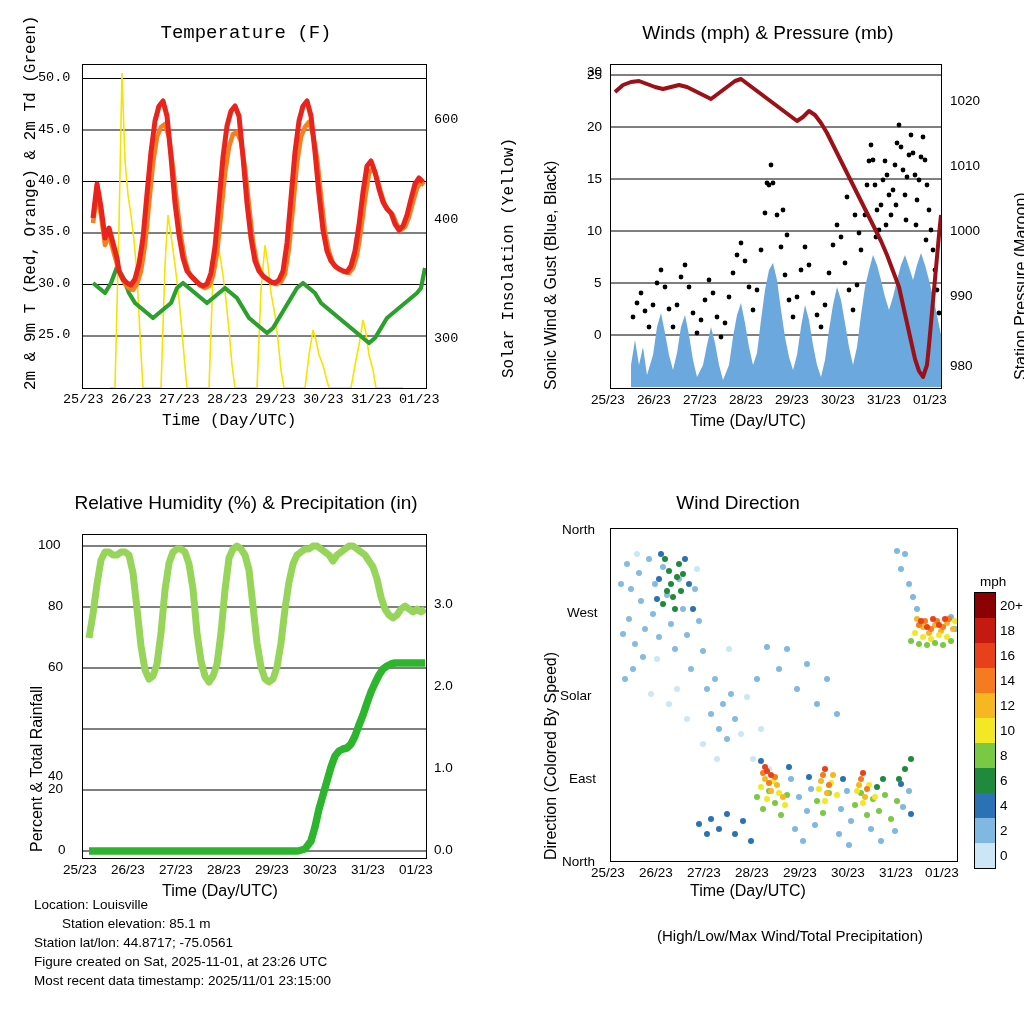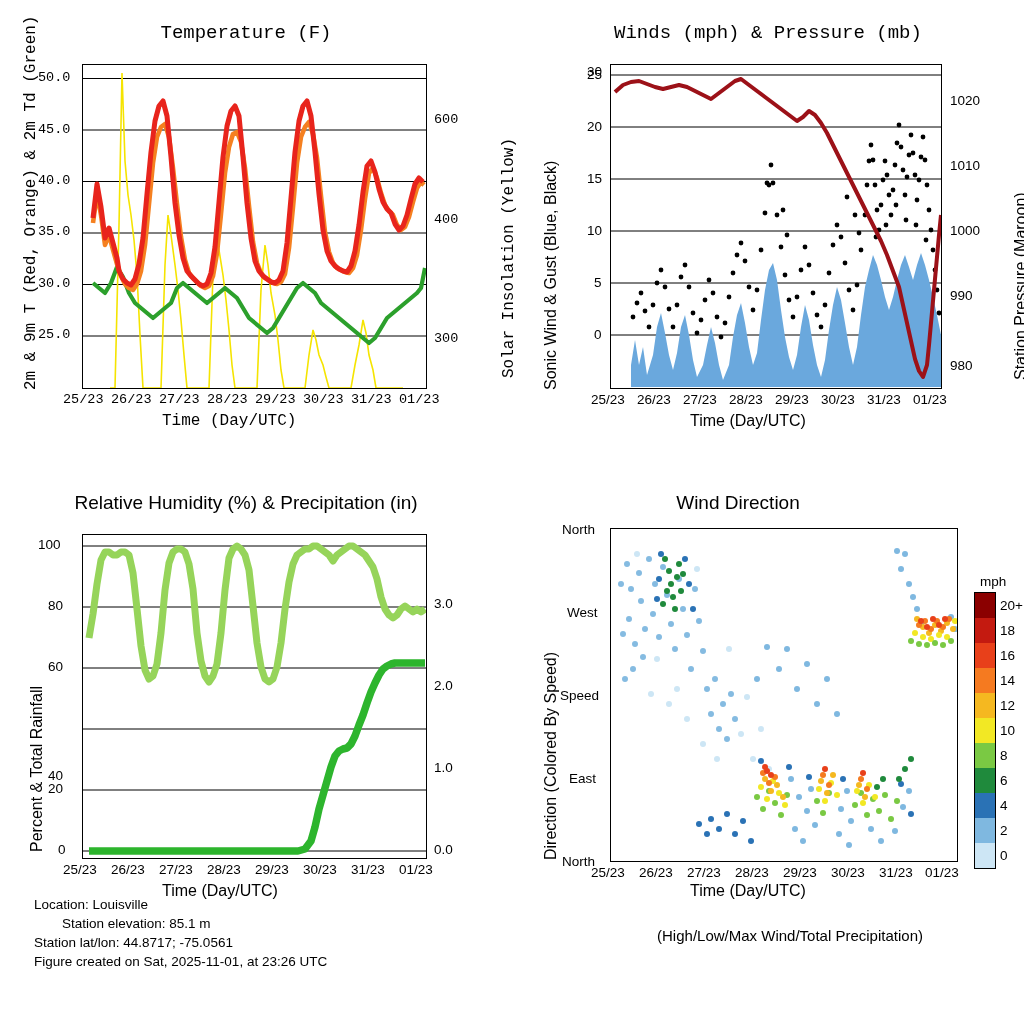--- a/index.html
+++ b/index.html
@@ -97,21 +97,21 @@
     <div class="tick" style="left:111px;top:392px;">26/23</div>
     <div class="tick" style="left:159px;top:392px;">27/23</div>
     <div class="tick" style="left:207px;top:392px;">28/23</div>
     <div class="tick" style="left:255px;top:392px;">29/23</div>
     <div class="tick" style="left:303px;top:392px;">30/23</div>
     <div class="tick" style="left:351px;top:392px;">31/23</div>
     <div class="tick" style="left:399px;top:392px;">01/23</div>
   </div>
 
   <div class="panel" id="p2" style="left:512px;top:0;width:512px;height:440px;">
-    <div class="ptitle" style="top:22px;left:0px;font-family:Liberation Mono, monospace;">Winds (mph) &amp; Pressure (mb)</div>
+    <div class="ptitle" style="top:22px;left:0px;">Winds (mph) &amp; Pressure (mb)</div>
     <div class="axtitle rot" style="left:30px;top:390px;">Sonic Wind &amp; Gust (Blue, Black)</div>
     <div class="axtitle rot" style="left:500px;top:380px;">Station Pressure (Maroon)</div>
     <div class="axtitle" style="left:178px;top:412px;">Time (Day/UTC)</div>
 
     <div class="plotbox" style="left:98px;top:64px;width:332px;height:325px;">
       <svg width="330" height="323" viewBox="0 0 330 323">
         <g stroke="#000" stroke-width="1">
           <line x1="0" y1="270" x2="330" y2="270"></line>
           <line x1="0" y1="218" x2="330" y2="218"></line>
           <line x1="0" y1="166" x2="330" y2="166"></line>
@@ -586,21 +586,21 @@
             <circle cx="324" cy="114" r="3"></circle>
               <circle cx="332" cy="116" r="3"></circle>
               <circle cx="340" cy="112" r="3"></circle>
           </g>
         </g>
       </svg>
     </div>
 
     <div class="tick" style="left:50px;top:52px;">North</div>
     <div class="tick" style="left:55px;top:135px;">West</div>
-    <div class="tick" style="left:48px;top:218px;">Speed</div>
+    <div class="tick" style="left:48px;top:218px;">Solar</div>
     <div class="tick" style="left:57px;top:301px;">East</div>
     <div class="tick" style="left:50px;top:384px;">North</div>
 
     <div class="tick" style="left:79px;top:395px;">25/23</div>
     <div class="tick" style="left:127px;top:395px;">26/23</div>
     <div class="tick" style="left:175px;top:395px;">27/23</div>
     <div class="tick" style="left:223px;top:395px;">28/23</div>
     <div class="tick" style="left:271px;top:395px;">29/23</div>
     <div class="tick" style="left:319px;top:395px;">30/23</div>
     <div class="tick" style="left:367px;top:395px;">31/23</div>
@@ -630,18 +630,19 @@
     <div class="leglab" style="left:488px;top:303px;">6</div>
     <div class="leglab" style="left:488px;top:328px;">4</div>
     <div class="leglab" style="left:488px;top:353px;">2</div>
     <div class="leglab" style="left:488px;top:378px;">0</div>
   </div>
 
   <div class="footer" style="left:34px;top:896px;">Location: Louisville</div>
   <div class="footer" style="left:34px;top:915px;margin-left:28px;">Station elevation: 85.1 m</div>
   <div class="footer" style="left:34px;top:934px;">Station lat/lon: 44.8717; -75.0561</div>
   <div class="footer" style="left:34px;top:953px;">Figure created on Sat, 2025-11-01, at 23:26 UTC</div>
+  <div class="footer" style="left:34px;top:972px;">Most recent data timestamp: 2025/11/01 23:15:00</div>
 
   <div class="extremes" style="left:620px;top:925px;width:340px;">
     <div>(High/Low/Max Wind/Total Precipitation)</div>
   </div>
 
 </div>
 
 </body></html>

